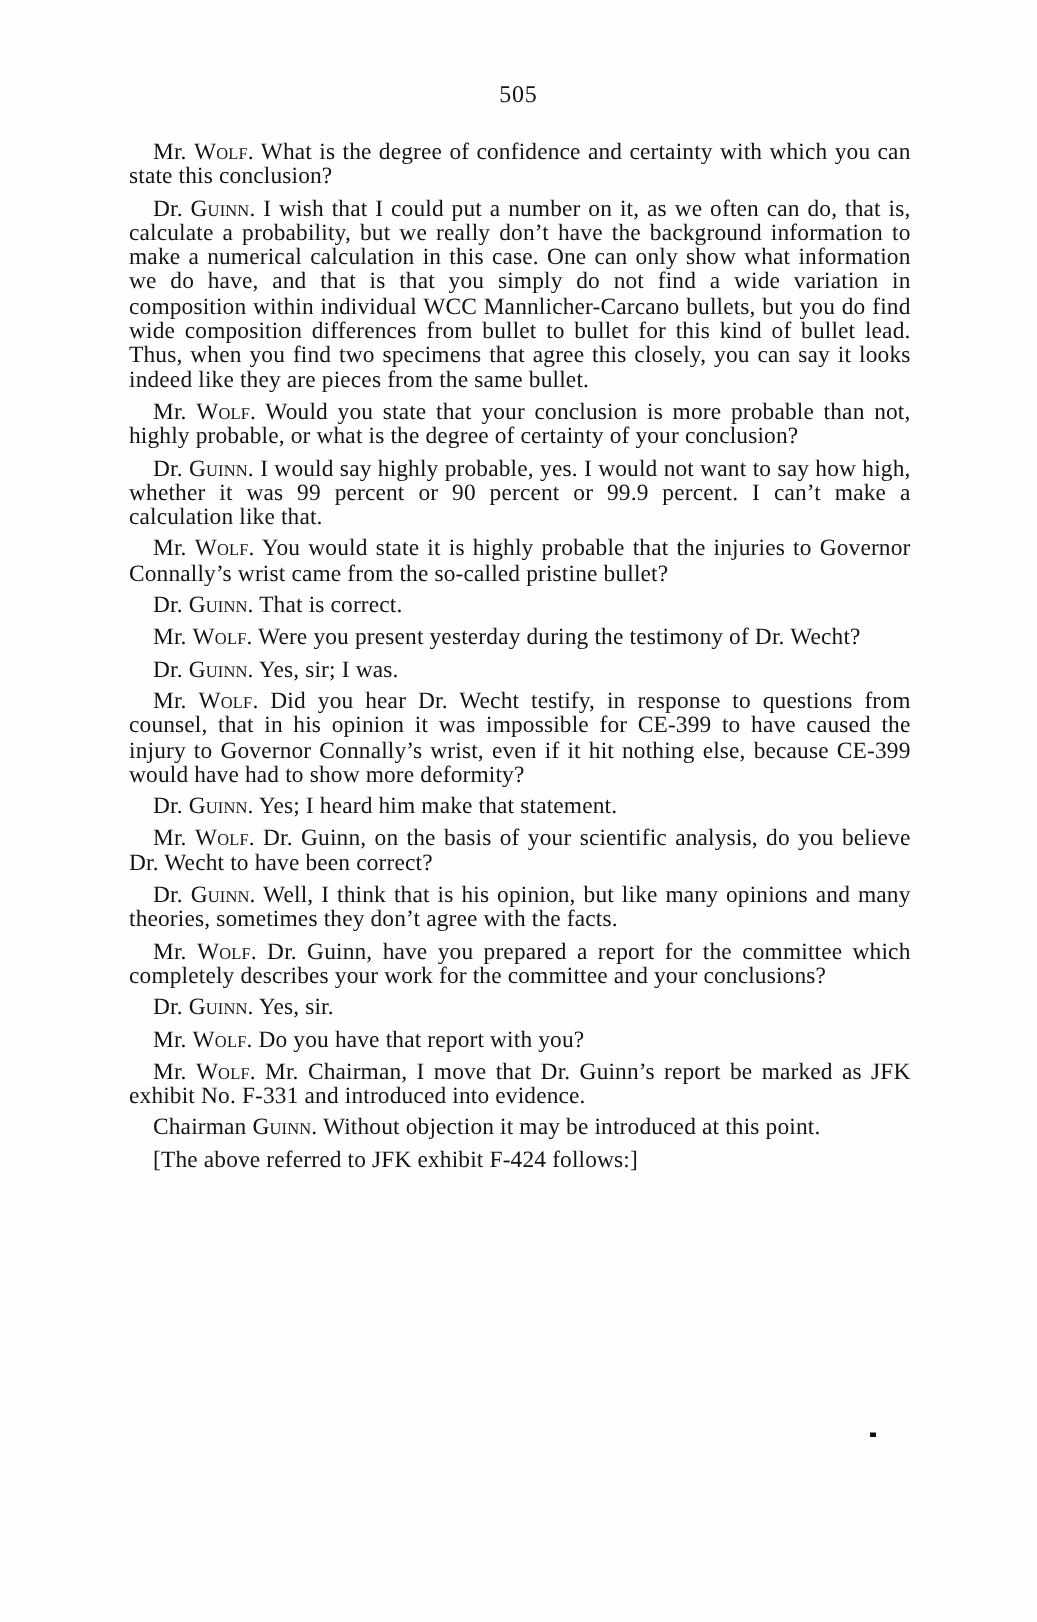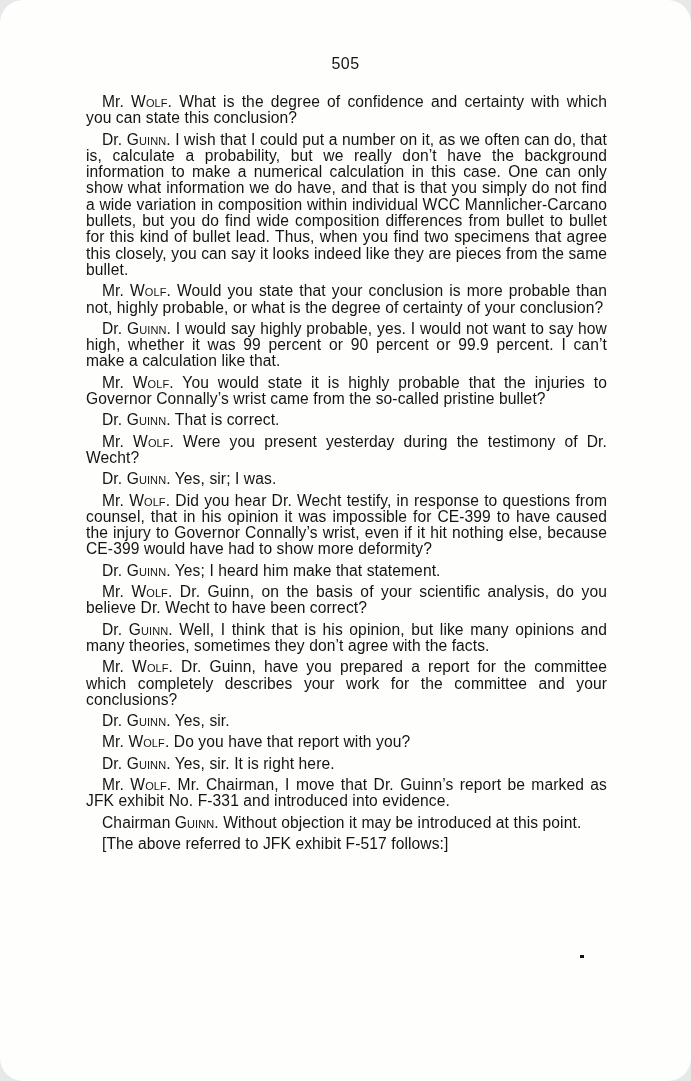--- a/index.html
+++ b/index.html
@@ -7,23 +7,22 @@
     padding: 0;
     background: #e8e8e8;
   }
   .page {
     position: relative;
     width: 691px;
     height: 1081px;
     background: #fefefc;
     margin: 0 auto;
     overflow: hidden;
-    font-family: Liberation Sans, sans-serif;
+    font-family: Liberation Serif, serif;
     color: #161412;
-    border-radius: 23px;
   }
   .page-number {
     position: absolute;
     top: 55px;
     left: 0;
     width: 100%;
     text-align: center;
     font-size: 16px;
     letter-spacing: 0.5px;
   }
@@ -68,20 +67,19 @@
       <p class="para"><span>Dr. <span class="sc">Guinn.</span></span> That is correct.</p>
       <p class="para"><span>Mr. <span class="sc">Wolf.</span></span> Were you present yesterday during the testimony of Dr. Wecht?</p>
       <p class="para"><span>Dr. <span class="sc">Guinn.</span></span> Yes, sir; I was.</p>
       <p class="para"><span>Mr. <span class="sc">Wolf.</span></span> Did you hear Dr. Wecht testify, in response to questions from counsel, that in his opinion it was impossible for CE-399 to have caused the injury to Governor Connally’s wrist, even if it hit nothing else, because CE-399 would have had to show more deformity?</p>
       <p class="para"><span>Dr. <span class="sc">Guinn.</span></span> Yes; I heard him make that statement.</p>
       <p class="para"><span>Mr. <span class="sc">Wolf.</span></span> Dr. Guinn, on the basis of your scientific analysis, do you believe Dr. Wecht to have been correct?</p>
       <p class="para"><span>Dr. <span class="sc">Guinn.</span></span> Well, I think that is his opinion, but like many opinions and many theories, sometimes they don’t agree with the facts.</p>
       <p class="para"><span>Mr. <span class="sc">Wolf.</span></span> Dr. Guinn, have you prepared a report for the committee which completely describes your work for the committee and your conclusions?</p>
       <p class="para"><span>Dr. <span class="sc">Guinn.</span></span> Yes, sir.</p>
       <p class="para"><span>Mr. <span class="sc">Wolf.</span></span> Do you have that report with you?</p>
-      <p class="para"><span>Dr. <span class="sc">Guinn.</span></span> Yes, sir. It is right here.</p>
       <p class="para"><span>Mr. <span class="sc">Wolf.</span></span> Mr. Chairman, I move that Dr. Guinn’s report be marked as JFK exhibit No. F-331 and introduced into evidence.</p>
       <p class="para"><span>Chairman <span class="sc">Guinn.</span></span> Without objection it may be introduced at this point.</p>
-      <p class="para">[The above referred to JFK exhibit F-517 follows:]</p>
+      <p class="para">[The above referred to JFK exhibit F-424 follows:]</p>
     </div>
 
   <div class="ink-speck"></div>
 </div>
 
 </body></html>

